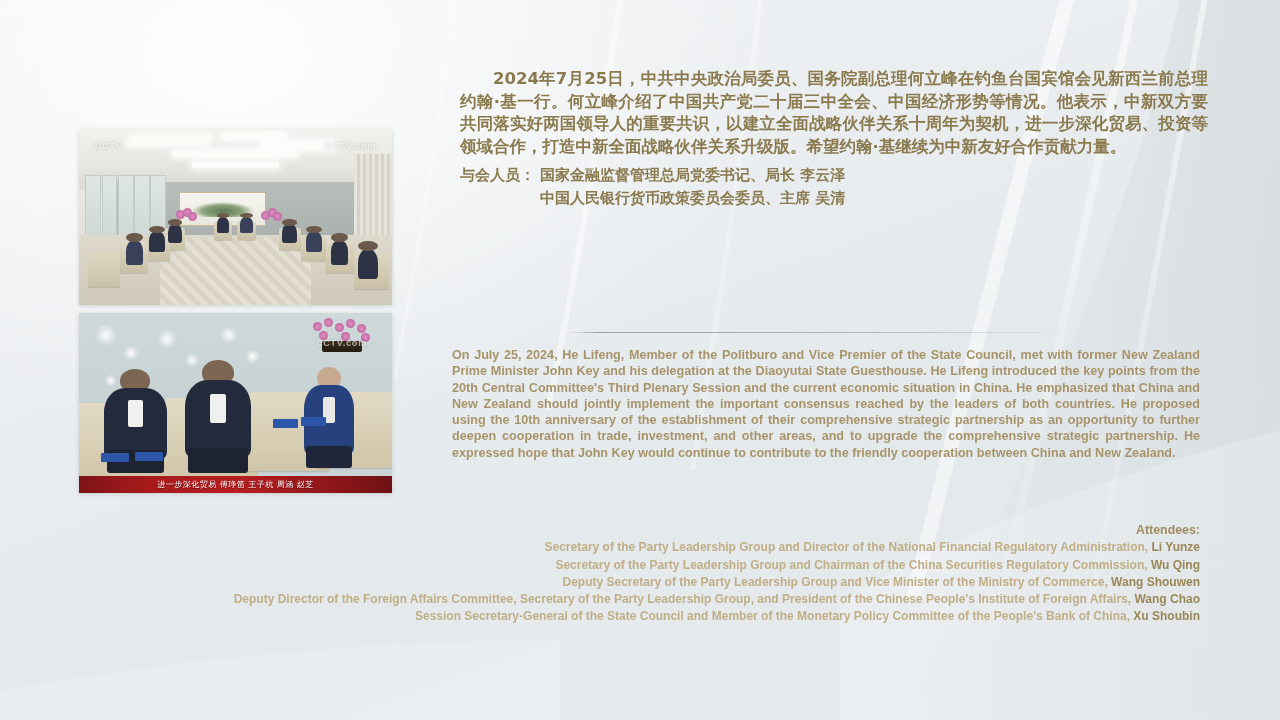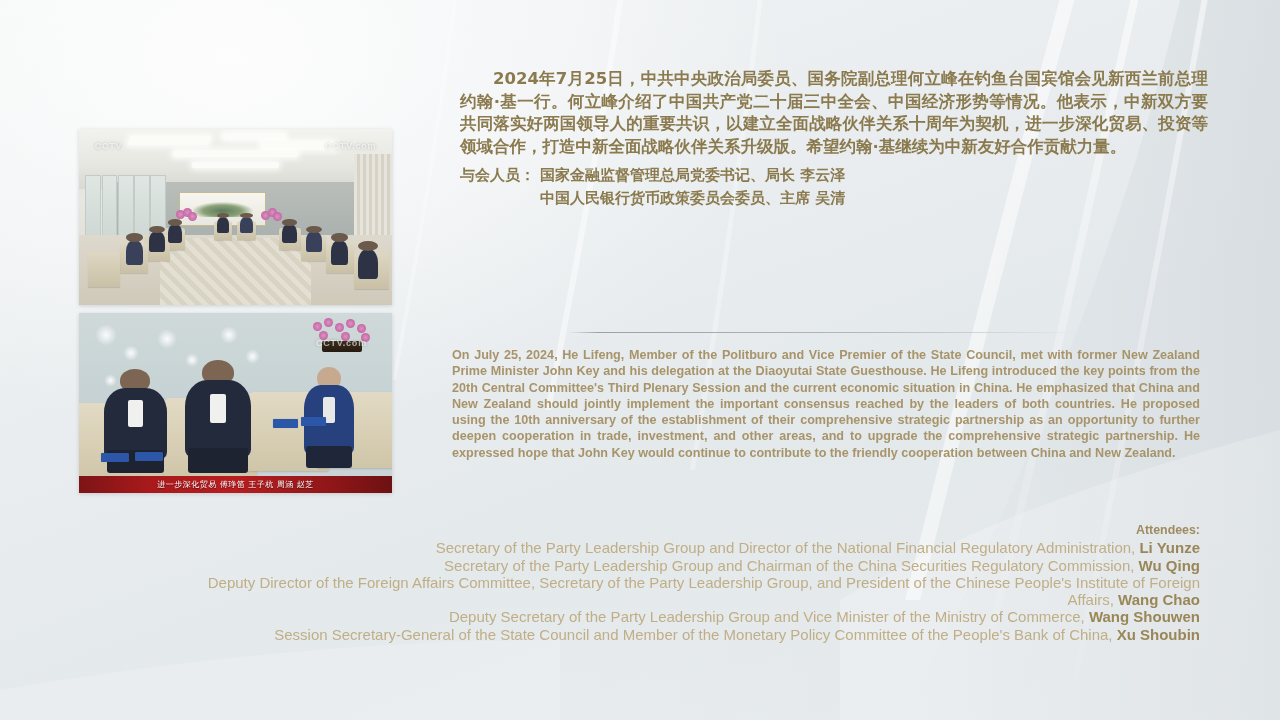--- a/index.html
+++ b/index.html
@@ -110,21 +110,21 @@
     background:linear-gradient(90deg,rgba(150,150,150,0) 0%,#9aa0a3 6%,#b4b9bb 60%,rgba(180,180,180,0) 100%);}
 
   #en-body{
     position:absolute;left:452px;top:347px;width:748px;
     color:#a8946a;font-weight:bold;font-size:12.6px;line-height:16.3px;
     text-align:justify;margin:0;
     font-family:"Liberation Sans",sans-serif;
   }
   #en-attendees{position:absolute;left:200px;top:476px;width:1000px;text-align:right;margin-top:46px;}
   #en-at-title{color:#9f8b60;font-weight:bold;font-size:12.4px;line-height:17.3px;}
-  .en-at-row{font-size:15px;line-height:17.3px;font-weight:normal;color:#c3b characterized;}
+  .en-at-row{font-size:12px;line-height:17.3px;font-weight:bold;color:#c3b characterized;}
   .en-at-row{color:#c0ae86;}
   .en-at-row b{color:#9a8758;}
 
   
   #banner{position:absolute;left:58px;top:600px;width:1167px;height:76px;}
   .pill{position:absolute;top:0;height:76px;border-radius:38px;}
   #pill-base{left:0;width:1167px;background:#a08f5f;
     box-shadow:0 2px 7px rgba(90,80,50,.30);}
   #pill-left{left:0;width:408px;background:#c2b494;}
   #pill-right{left:530px;width:425px;background:#c2b494;}
@@ -331,27 +331,27 @@
     <div id="en-at-title">Attendees:</div>
     <div class="en-at-row">
       <span>Secretary of the Party Leadership Group and Director of the National Financial Regulatory Administration,</span>
       <b>Li Yunze</b>
     </div>
     <div class="en-at-row">
       <span>Secretary of the Party Leadership Group and Chairman of the China Securities Regulatory Commission,</span>
       <b>Wu Qing</b>
     </div>
     <div class="en-at-row">
+      <span>Deputy Secretary of the Party Leadership Group and Vice Minister of the Ministry of Commerce,</span>
+      <b>Wang Shouwen</b>
+    </div>
+    <div class="en-at-row">
       <span>Deputy Director of the Foreign Affairs Committee, Secretary of the Party Leadership Group, and President of the Chinese People's Institute of Foreign Affairs,</span>
       <b>Wang Chao</b>
     </div>
     <div class="en-at-row">
-      <span>Deputy Secretary of the Party Leadership Group and Vice Minister of the Ministry of Commerce,</span>
-      <b>Wang Shouwen</b>
-    </div>
-    <div class="en-at-row">
       <span>Session Secretary-General of the State Council and Member of the Monetary Policy Committee of the People's Bank of China,</span>
       <b>Xu Shoubin</b>
     </div>
   </div>
 
 
 </div>
 
 </body></html>

